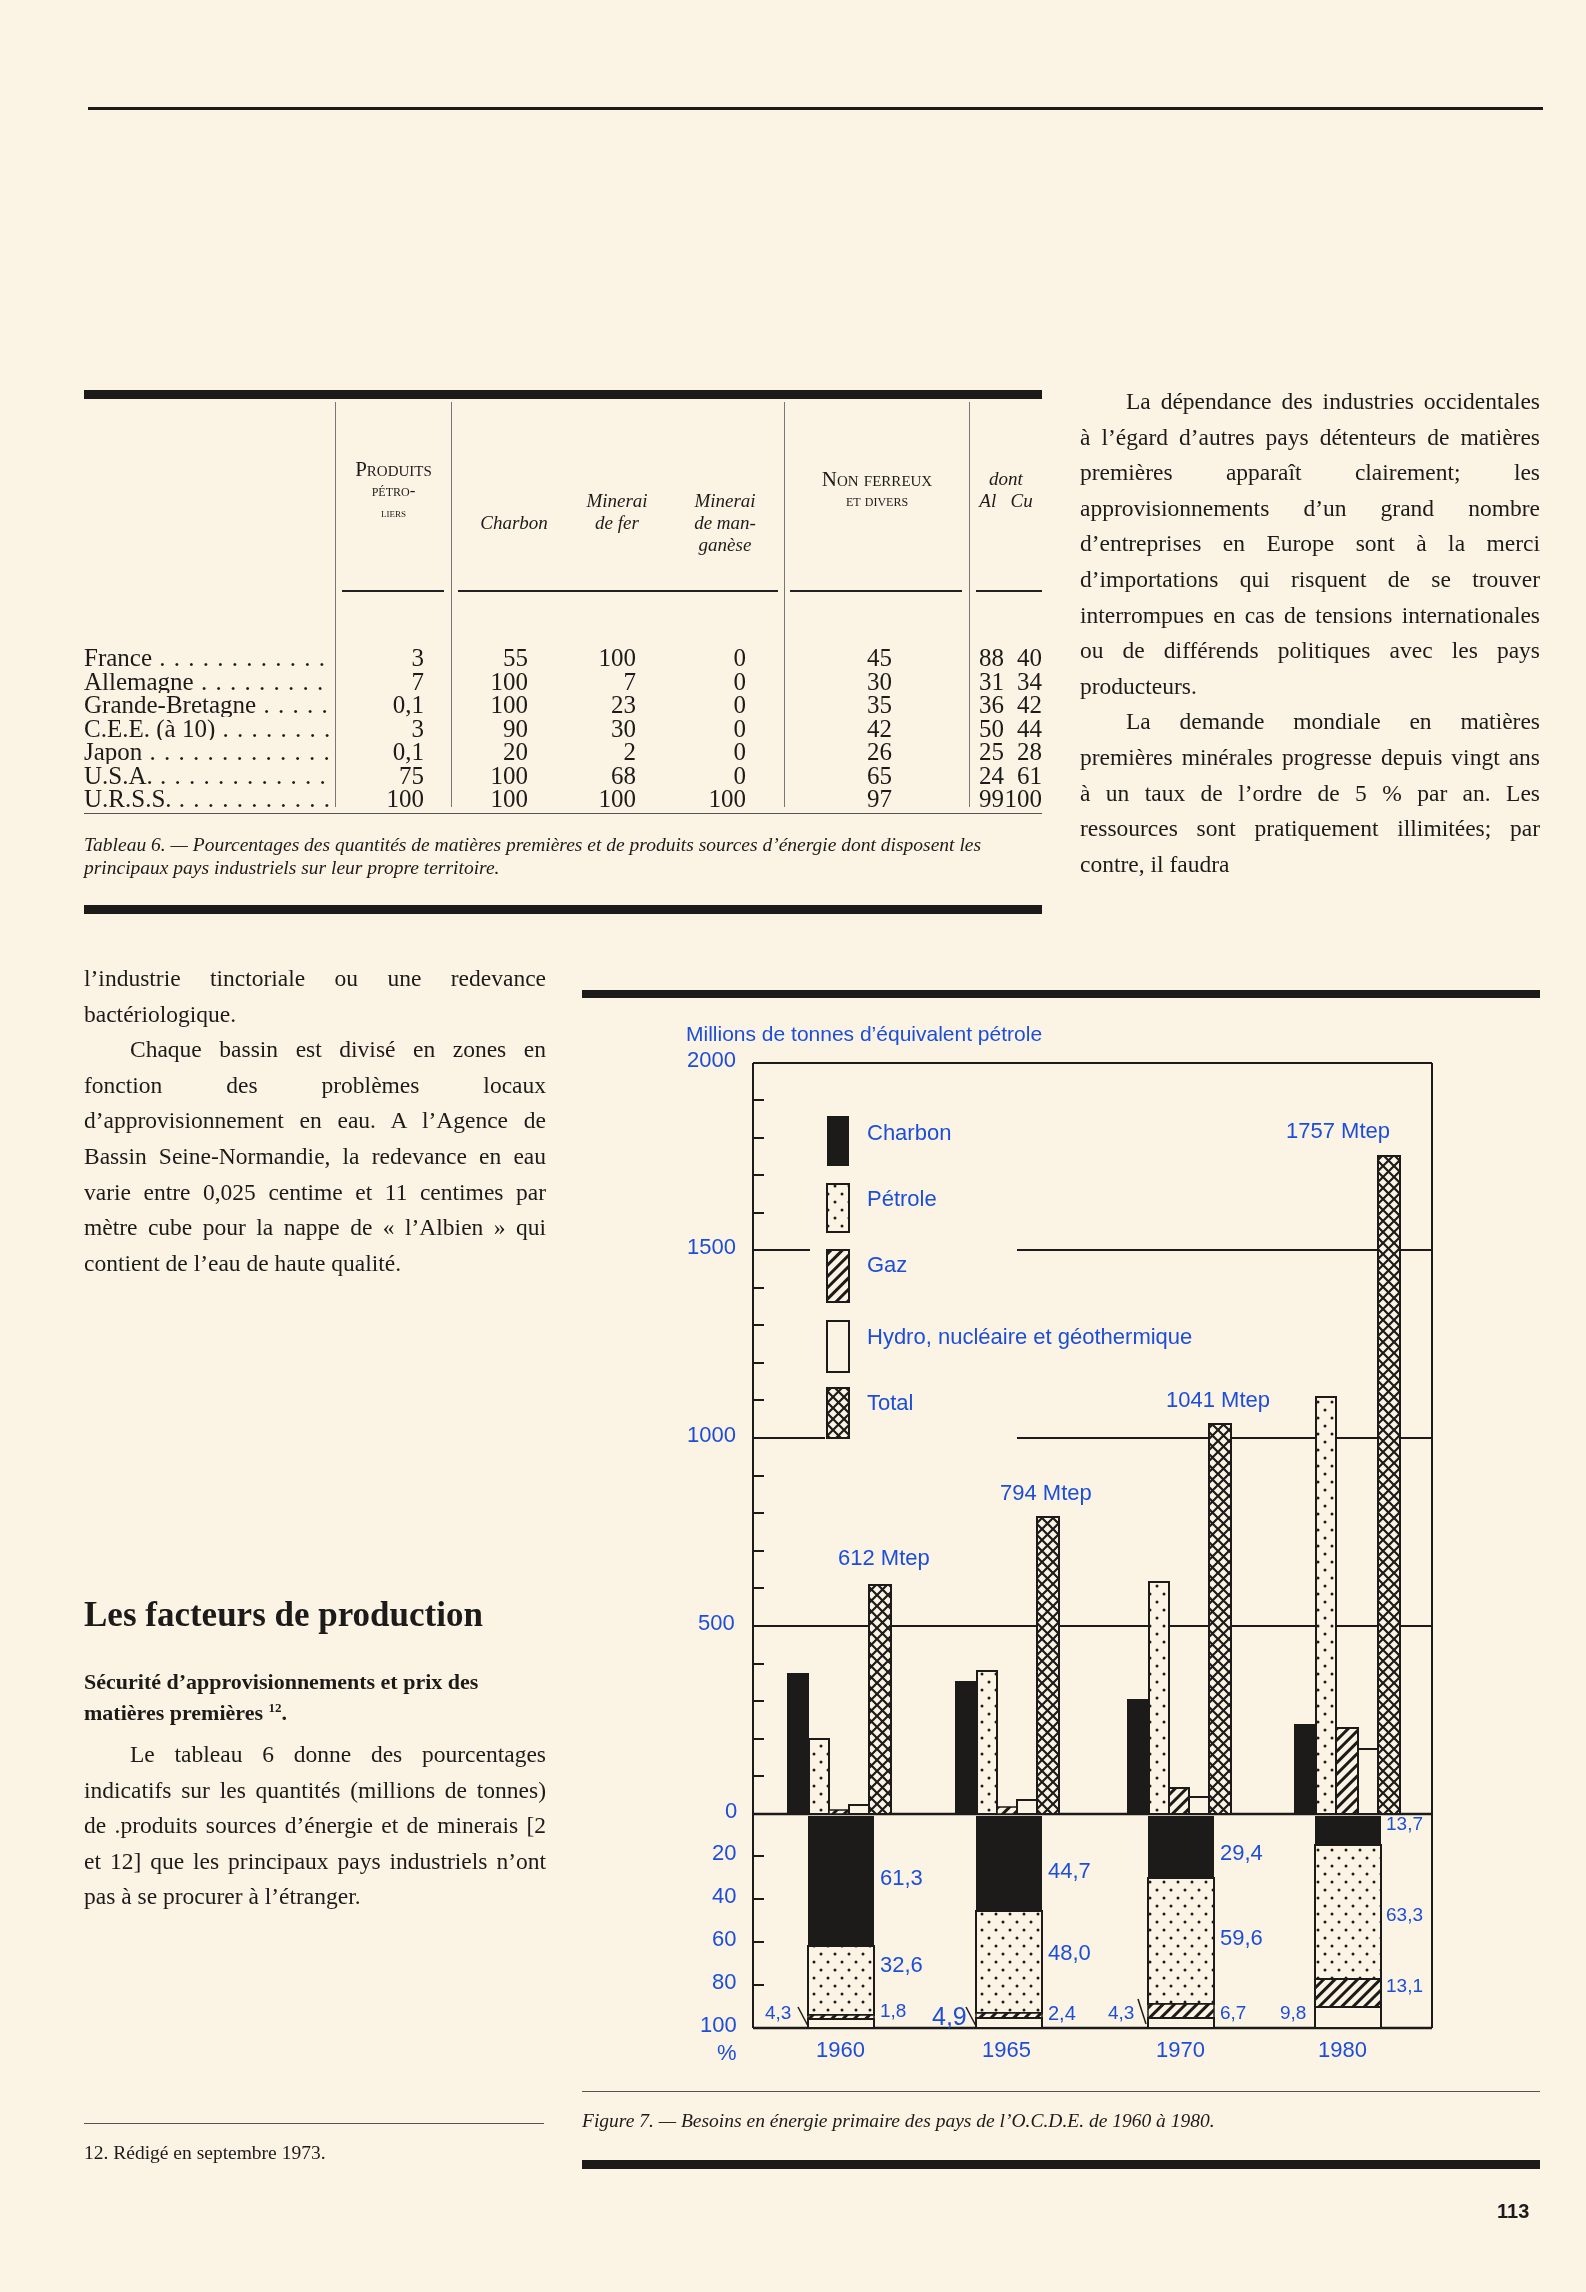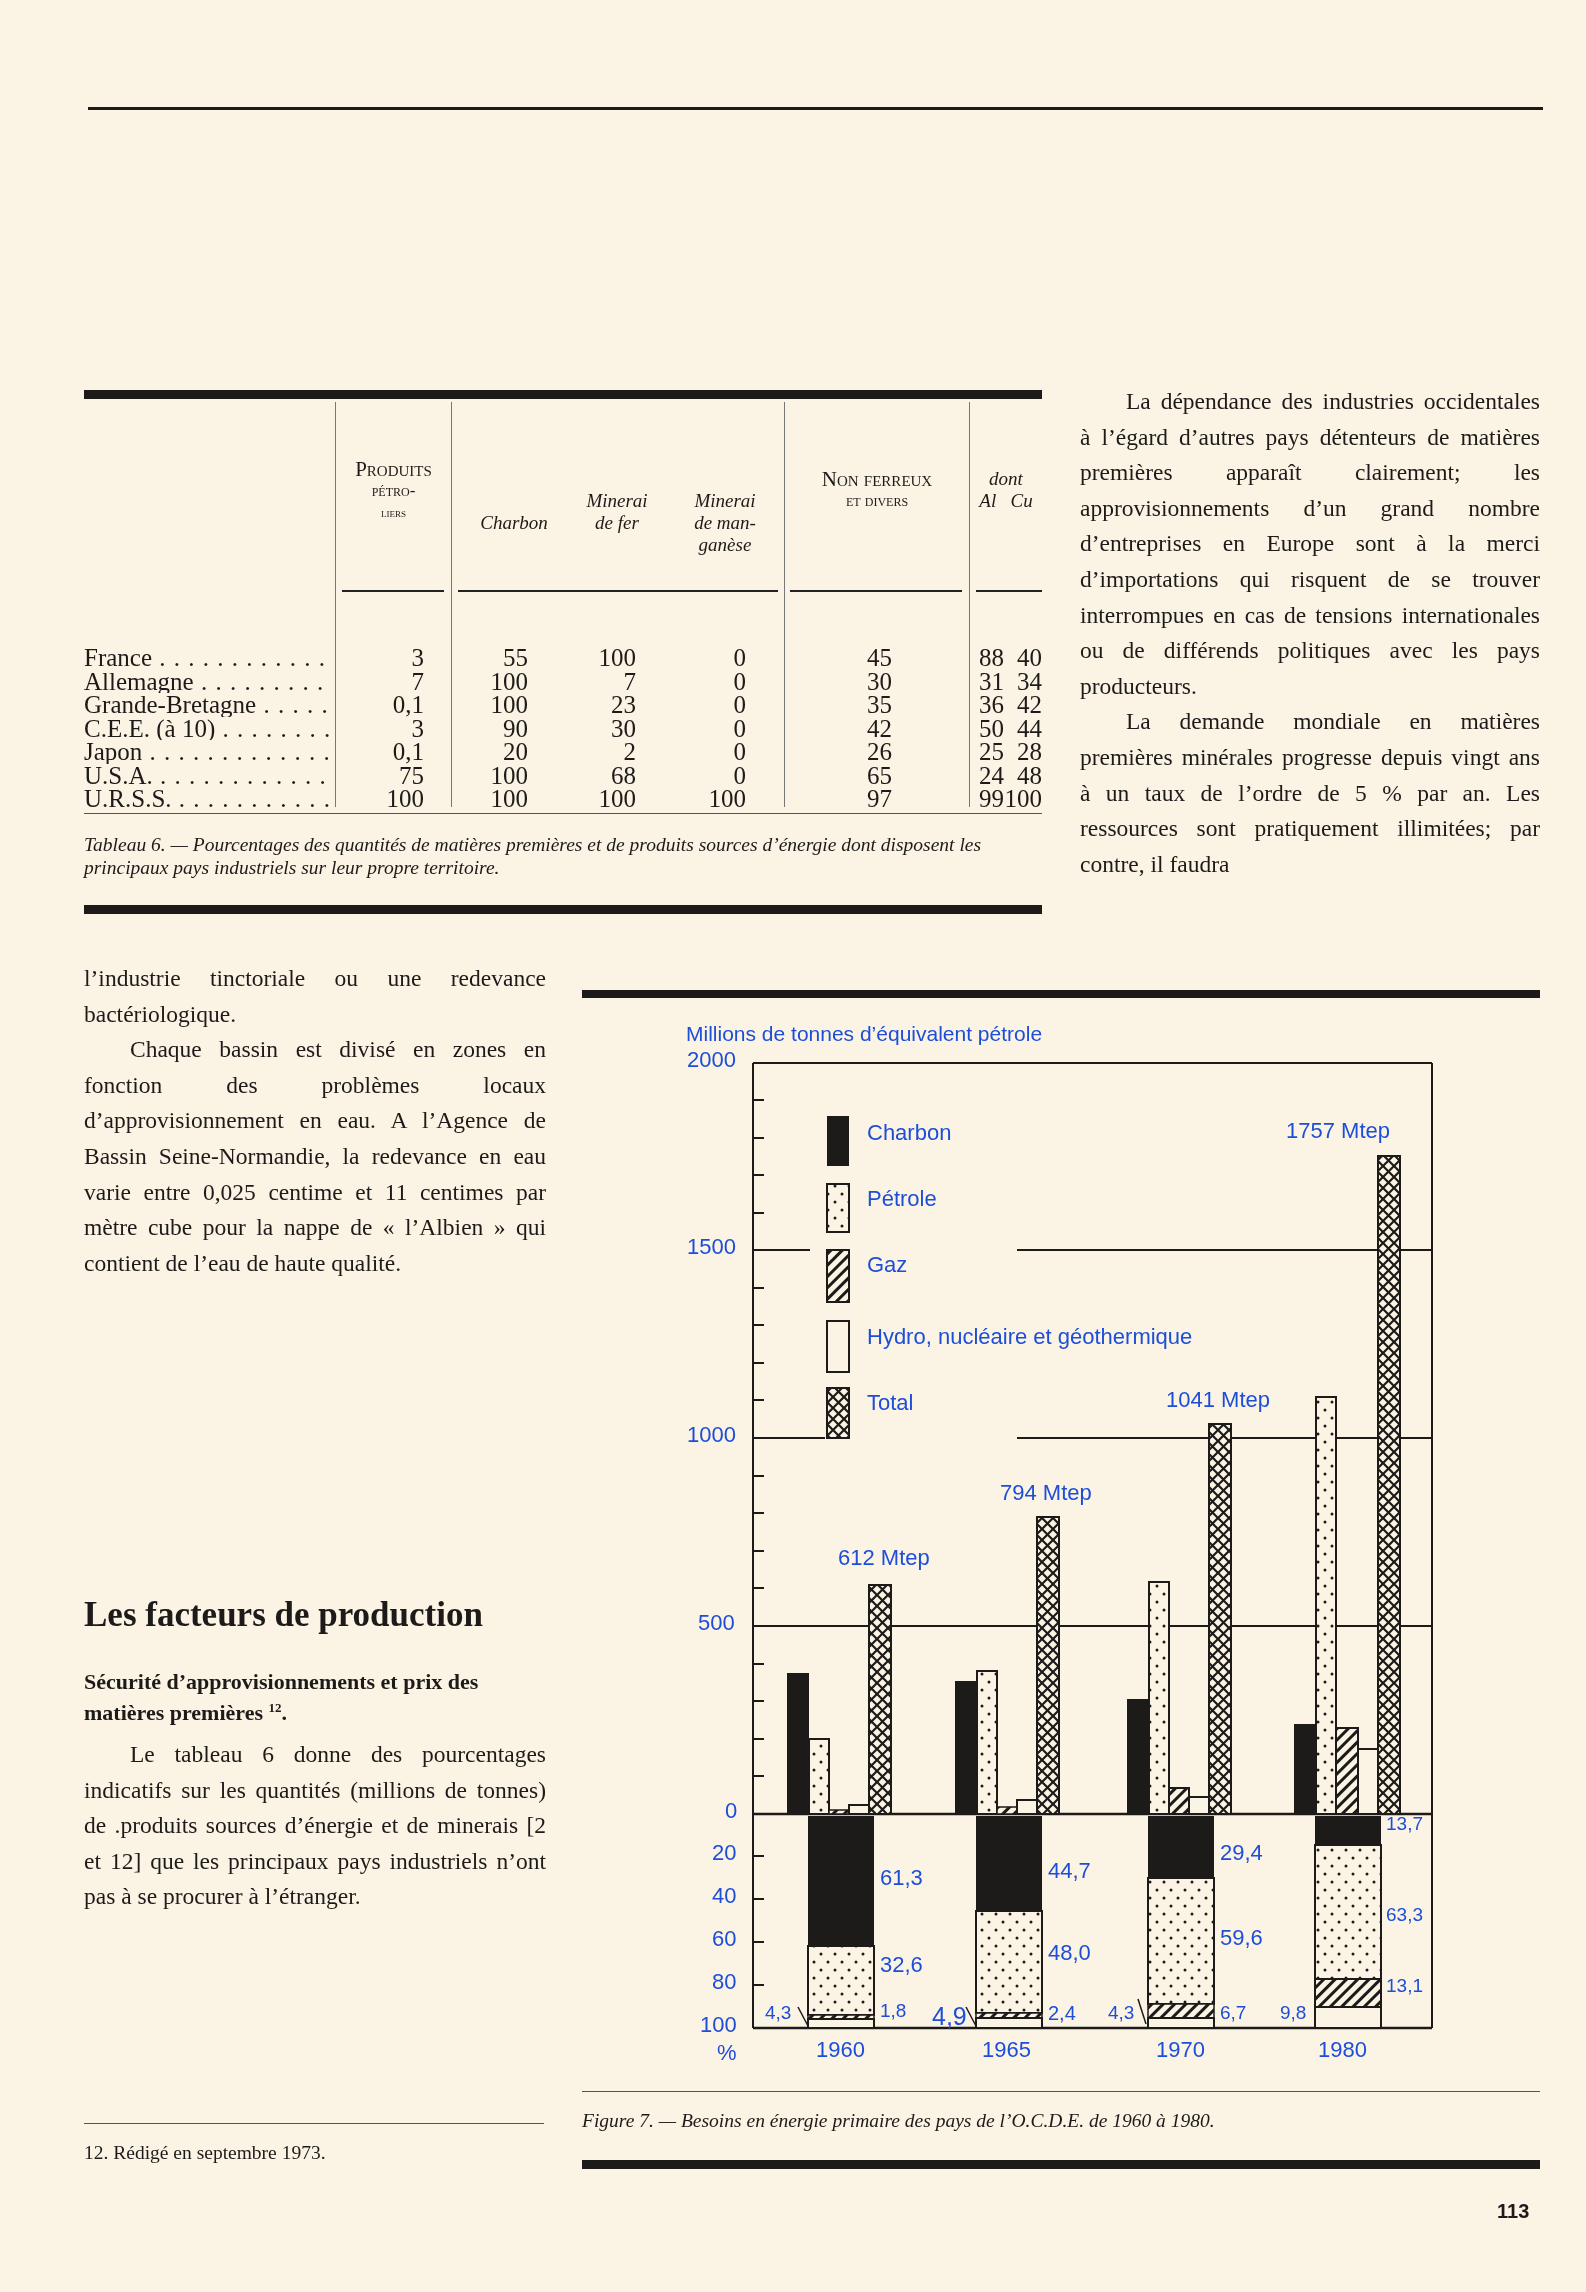--- a/index.html
+++ b/index.html
@@ -139,21 +139,21 @@
     <span class="num" style="left:920px;width:38px">28</span>
   </div>
   <div class="row" style="top:331.5px;">
     <span class="country">U.S.A.</span>
     <span class="num" style="left:300px;width:40px">75</span>
     <span class="num" style="left:400px;width:44px">100</span>
     <span class="num" style="left:508px;width:44px">68</span>
     <span class="num" style="left:618px;width:44px">0</span>
     <span class="num" style="left:778px;width:30px">65</span>
     <span class="num" style="left:890px;width:30px">24</span>
-    <span class="num" style="left:920px;width:38px">48</span>
+    <span class="num" style="left:920px;width:38px">61</span>
   </div>
   <div class="row" style="top:355px;">
     <span class="country">U.R.S.S.</span>
     <span class="num" style="left:300px;width:40px">100</span>
     <span class="num" style="left:400px;width:44px">100</span>
     <span class="num" style="left:508px;width:44px">100</span>
     <span class="num" style="left:618px;width:44px">100</span>
     <span class="num" style="left:778px;width:30px">97</span>
     <span class="num" style="left:890px;width:30px">99</span>
     <span class="num" style="left:920px;width:38px">100</span>

